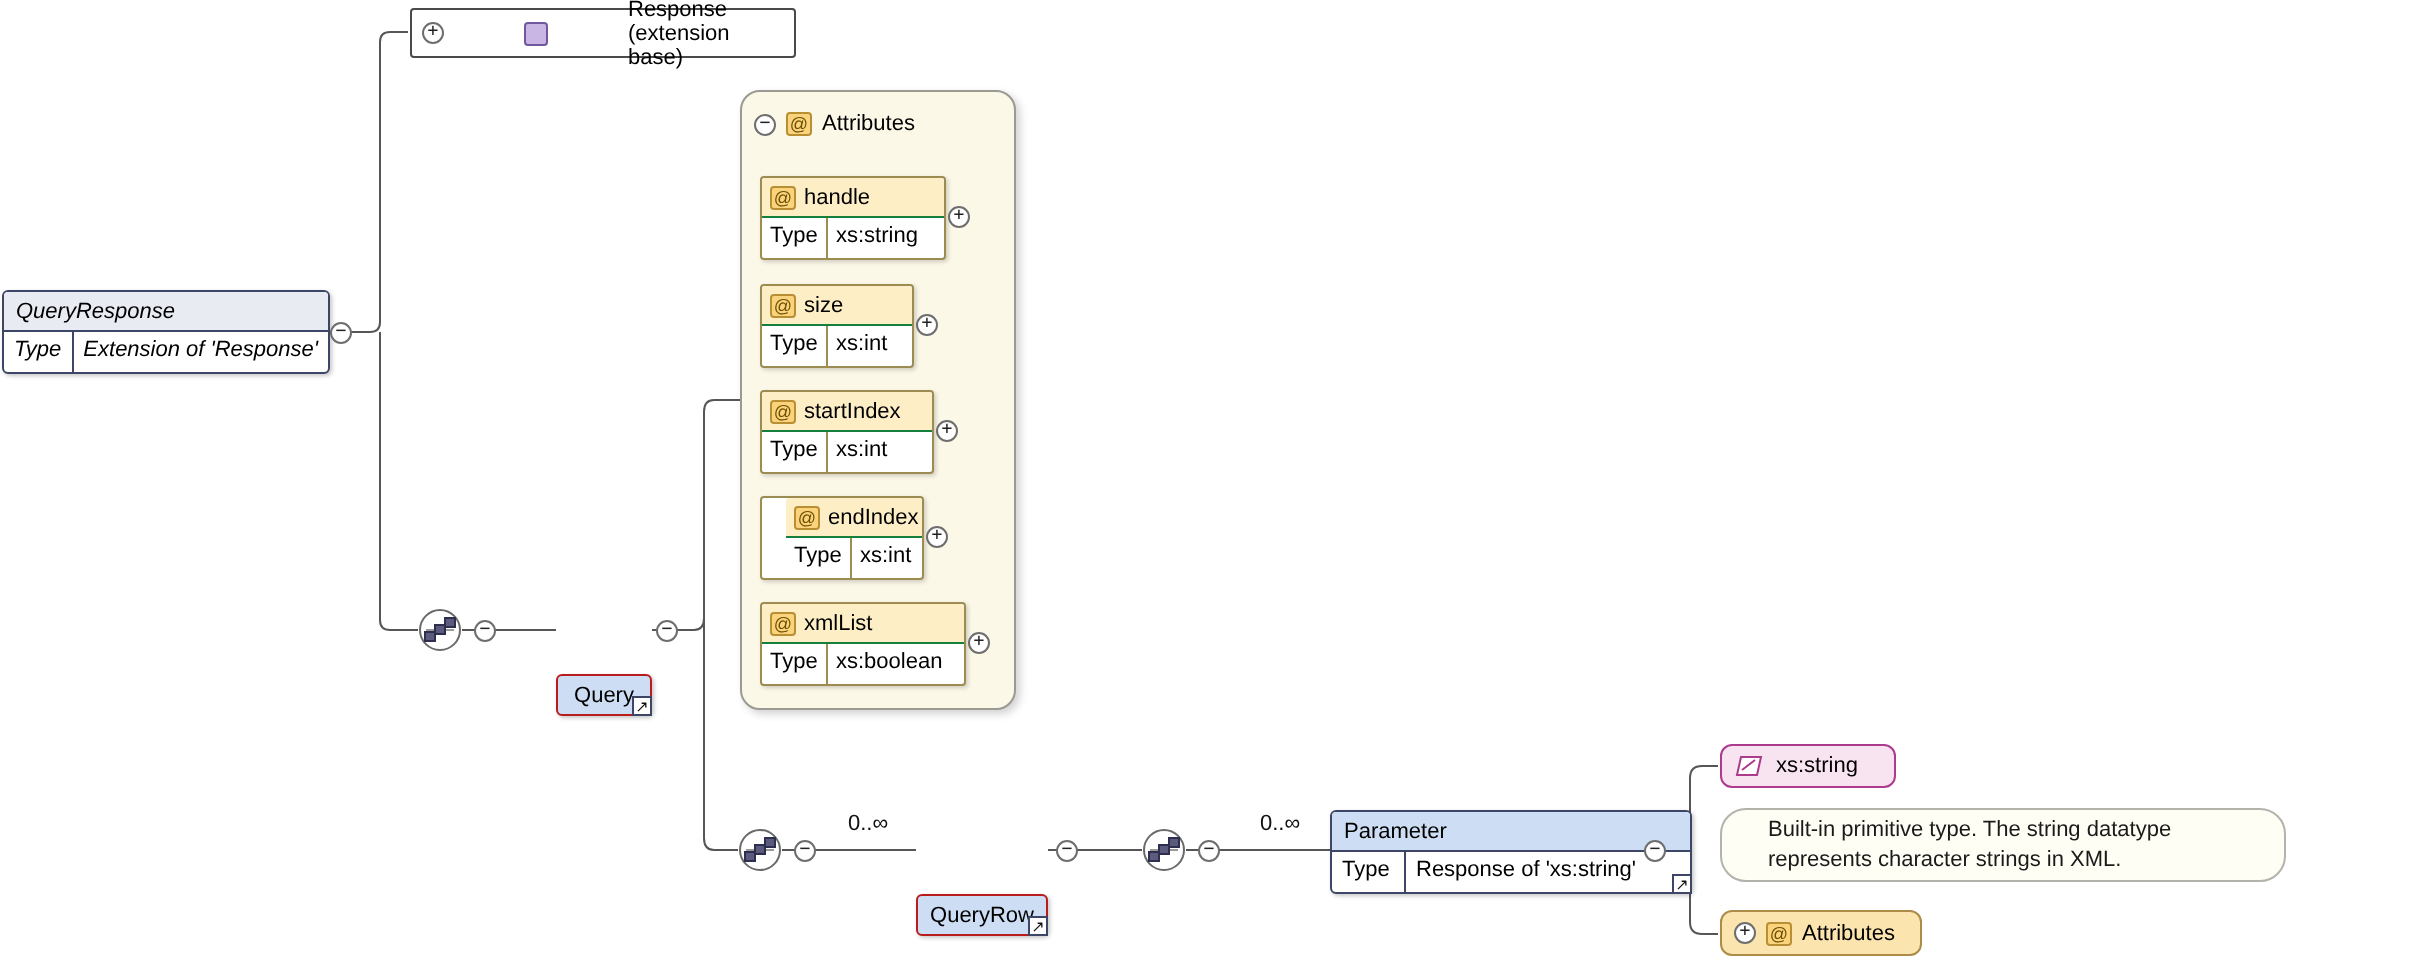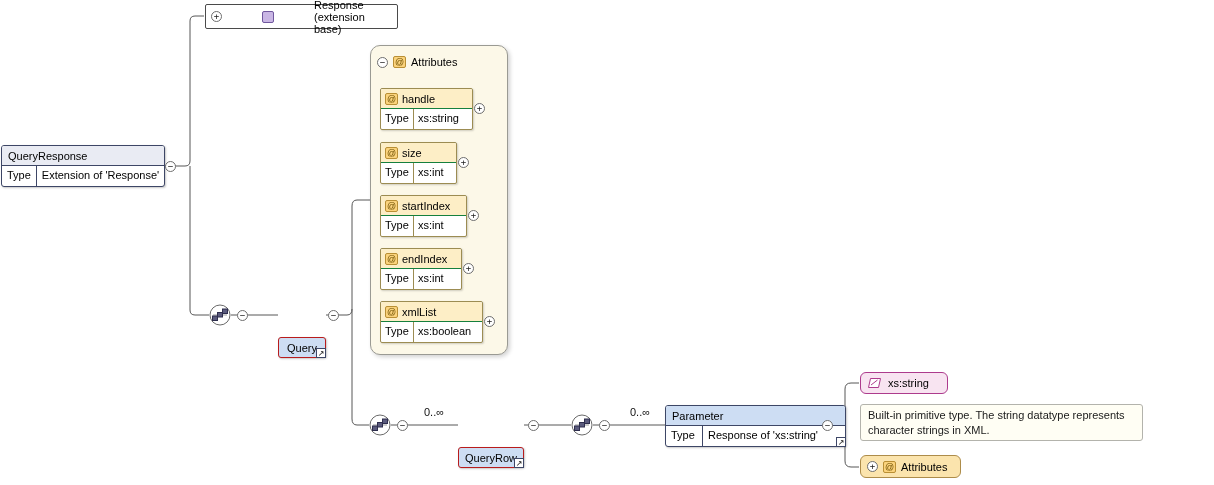--- a/index.html
+++ b/index.html
@@ -83,21 +83,21 @@
   .vcell2 { flex: 1; line-height: 19px; padding: 0 4px; white-space: nowrap; }
 
   .occurs { position: absolute; z-index: 4; color: #111; }
 
   .simple {
     position: absolute; display: flex; align-items: center; gap: 6px; padding: 0 6px;
     background: #f8e4f1; border: 1px solid #ad3b8d; border-radius: 6px; z-index: 4;
   }
   .docbox {
     position: absolute; background: #fffef4; border: 1px solid #b3b3ac;
-    border-radius: 3px; padding: 3px 7px; line-height: 15px; z-index: 4; color: #1a1a1a;
+    border-radius: 13px; padding: 3px 23px; line-height: 15px; z-index: 4; color: #1a1a1a;
   }
   .attrs-collapsed {
     position: absolute; display: flex; align-items: center; gap: 5px; padding: 0 6px;
     background: #fbe4ad; border: 1px solid #ad8c4a; border-radius: 6px; z-index: 4;
   }
 </style>
 </head>
 <body>
 
 <div class="canvas">
@@ -108,21 +108,21 @@
     <path d="M231,315 H278"></path>
     <path d="M326,315 H347 Q352,315 352,309 V206 Q352,200 357,200 H370"></path>
     <path d="M352,309 V419 Q352,425 357,425 H369"></path>
     <path d="M391,425 H458"></path>
     <path d="M524,425 H571"></path>
     <path d="M593,425 H665"></path>
     <path d="M821,425 H839 Q845,425 845,419 V389 Q845,383 851,383 H859"></path>
     <path d="M845,419 V461 Q845,467 851,467 H859"></path>
   </svg>
 
-  <div class="elem2" style="left:1px; top:145px; width:164px;">
+  <div class="elem2" style="left:1px; top:145px; width:164px;font-style:italic;">
     <div class="row-top grey">QueryResponse</div>
     <div class="row-bottom">
       <div class="tcell">Type</div>
       <div class="vcell">Extension of 'Response'</div>
     </div>
   </div>
   <div class="toggle minus" style="left:165px; top:161px;"></div>
 
   <div class="base" style="left:205px; top:4px; width:193px; height:25px;gap:40px;">
     <span class="toggle plus inline"></span>
@@ -183,21 +183,21 @@
       <span class="at"></span>
       <span>startIndex</span>
     </div>
     <div class="row-type">
       <span class="tcell2">Type</span>
       <span class="vcell2">xs:int</span>
     </div>
   </div>
   <div class="toggle plus" style="left:468px; top:210px;"></div>
 
-  <div class="attr" style="left:380px; top:248px; width:82px;">
+  <div class="attr" style="left:380px; top:248px; width:82px;padding-left:12px;">
     <div class="row-name">
       <span class="at"></span>
       <span>endIndex</span>
     </div>
     <div class="row-type">
       <span class="tcell2">Type</span>
       <span class="vcell2">xs:int</span>
     </div>
   </div>
   <div class="toggle plus" style="left:463px; top:263px;"></div>

